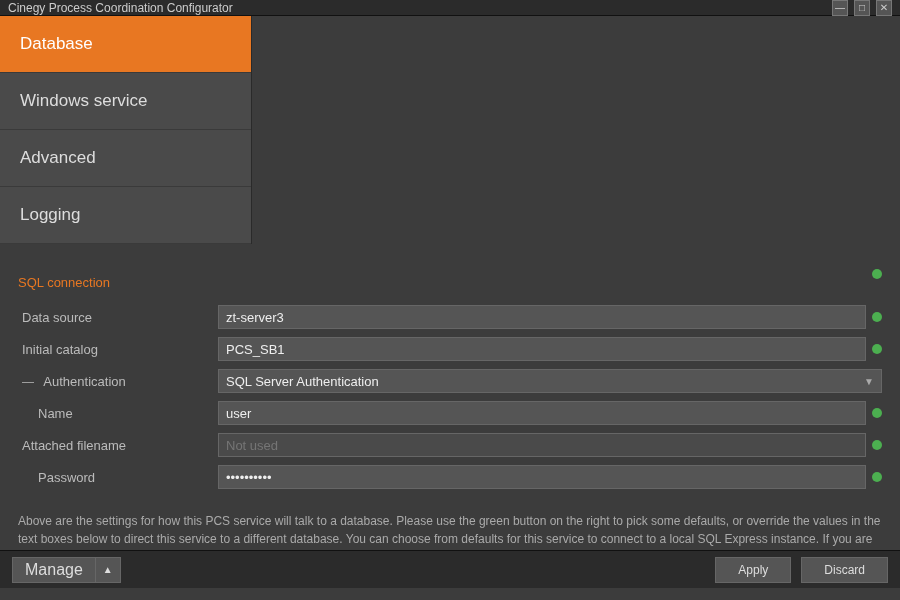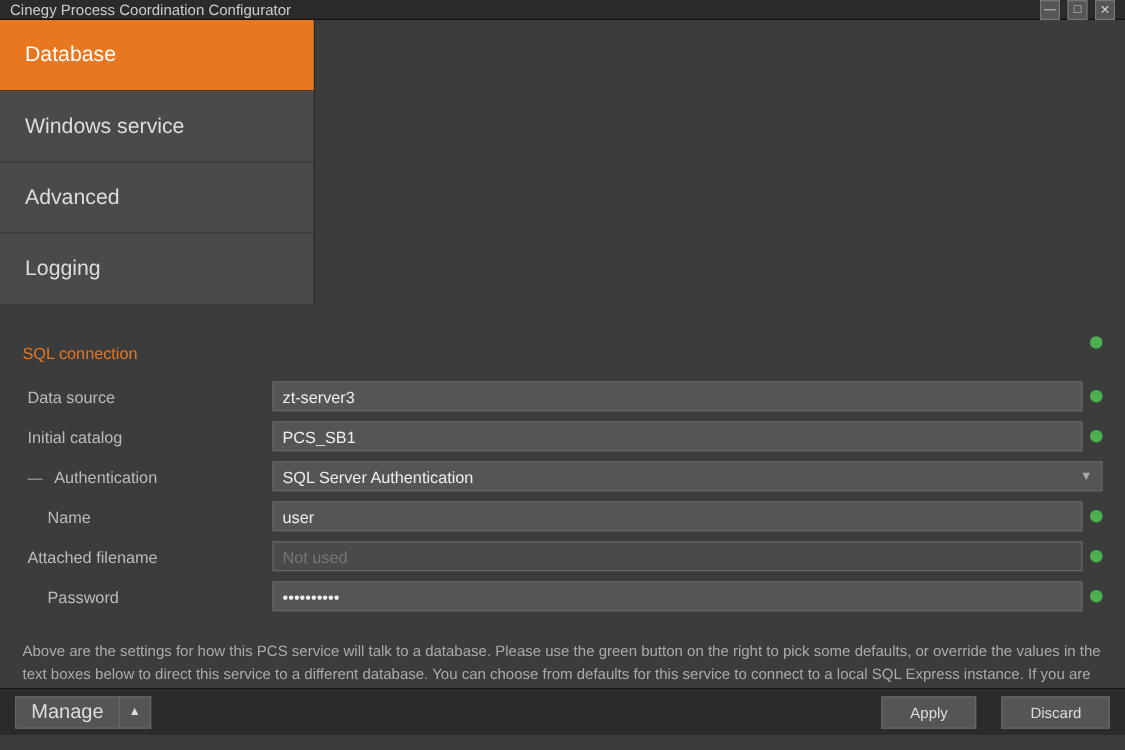--- a/index.html
+++ b/index.html
@@ -232,21 +232,21 @@
       color: #ddd;
       cursor: pointer;
       font-size: 10px;
       height: 26px;
       display: flex;
       align-items: center;
     }
 
     #action-btns {
       display: flex;
-      gap: 20px;
+      gap: 10px;
     }
     .action-btn {
       padding: 4px 22px;
       background: #555;
       border: 1px solid #666;
       color: #ddd;
       cursor: pointer;
       font-size: 12px;
       height: 26px;
       display: flex;

